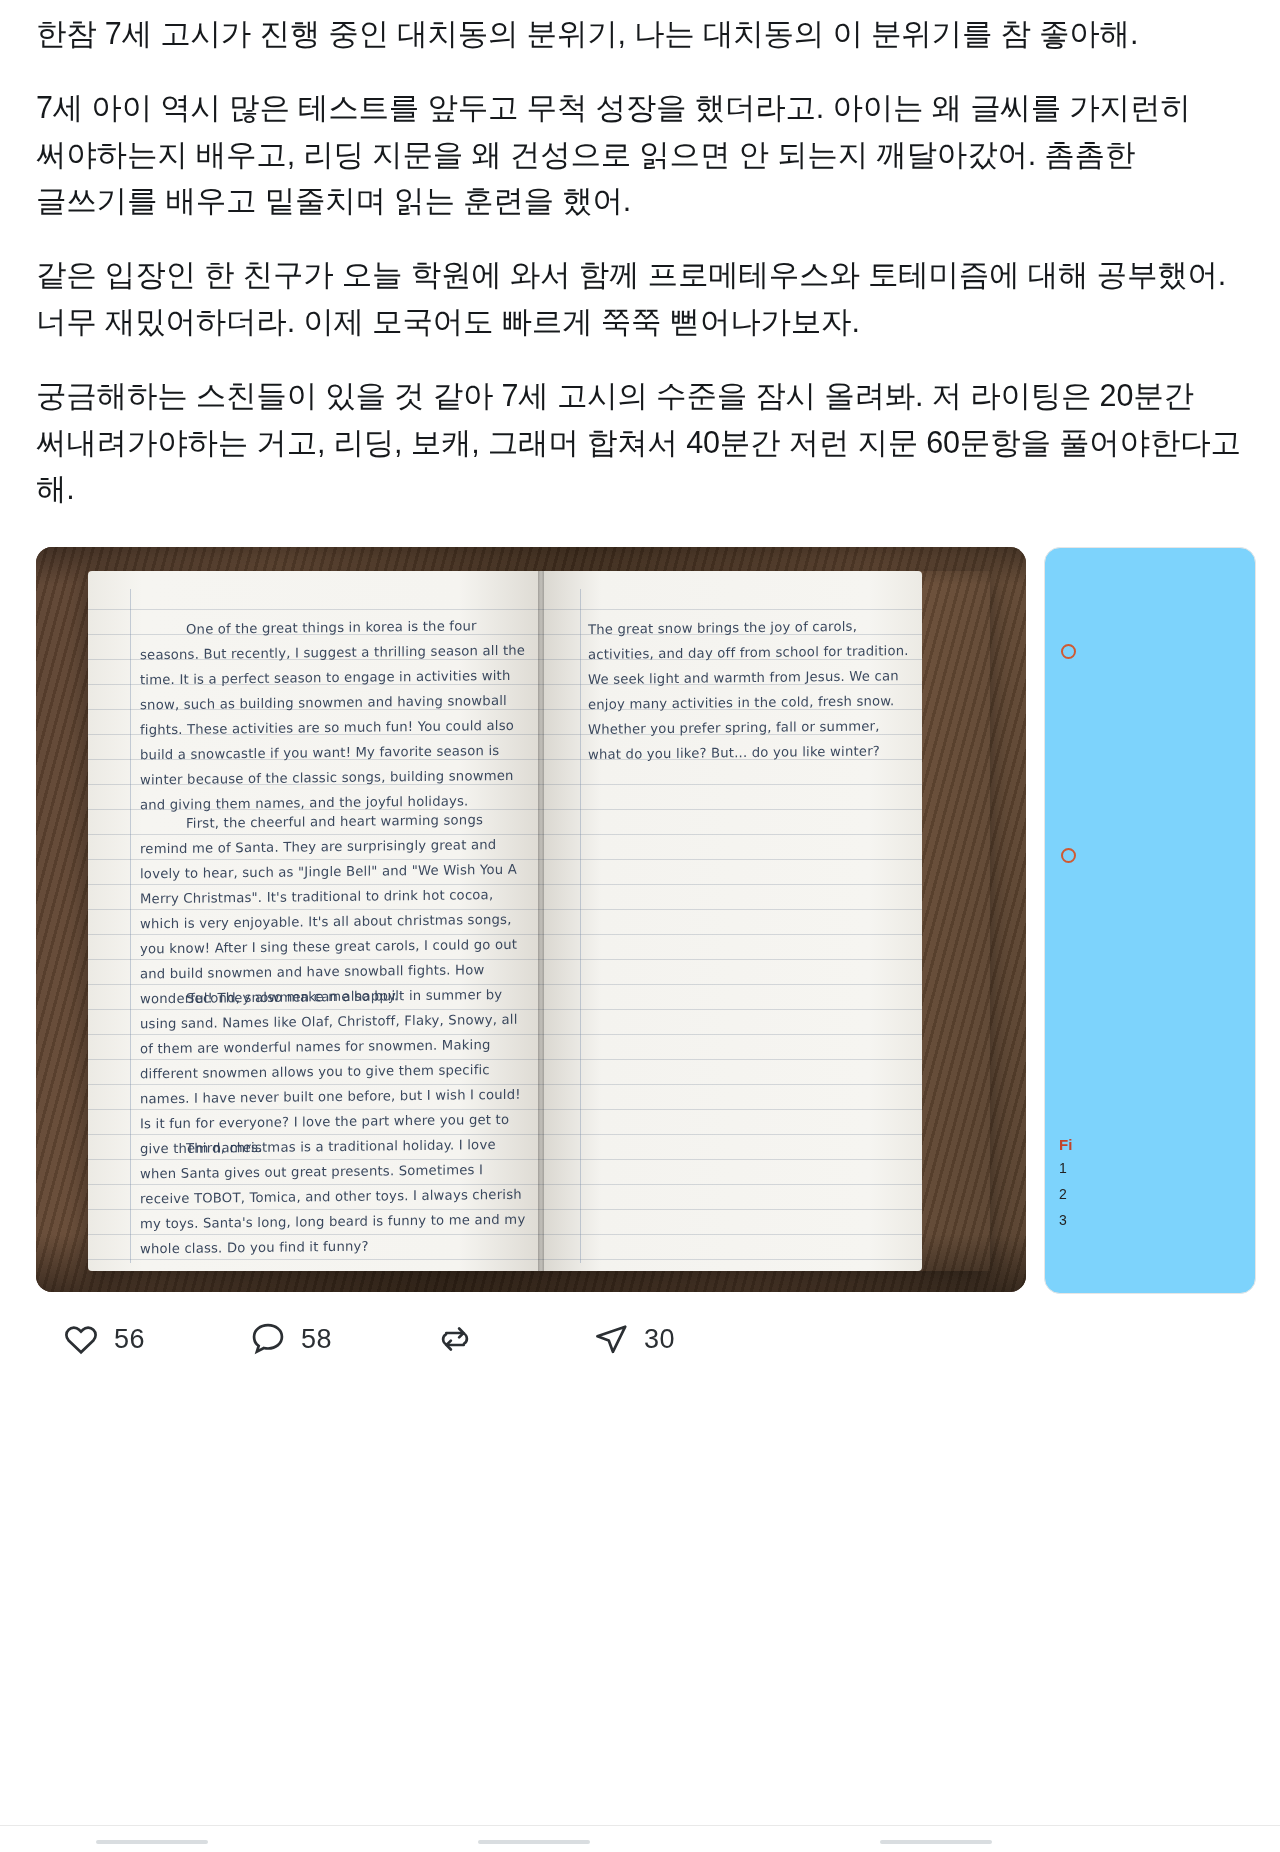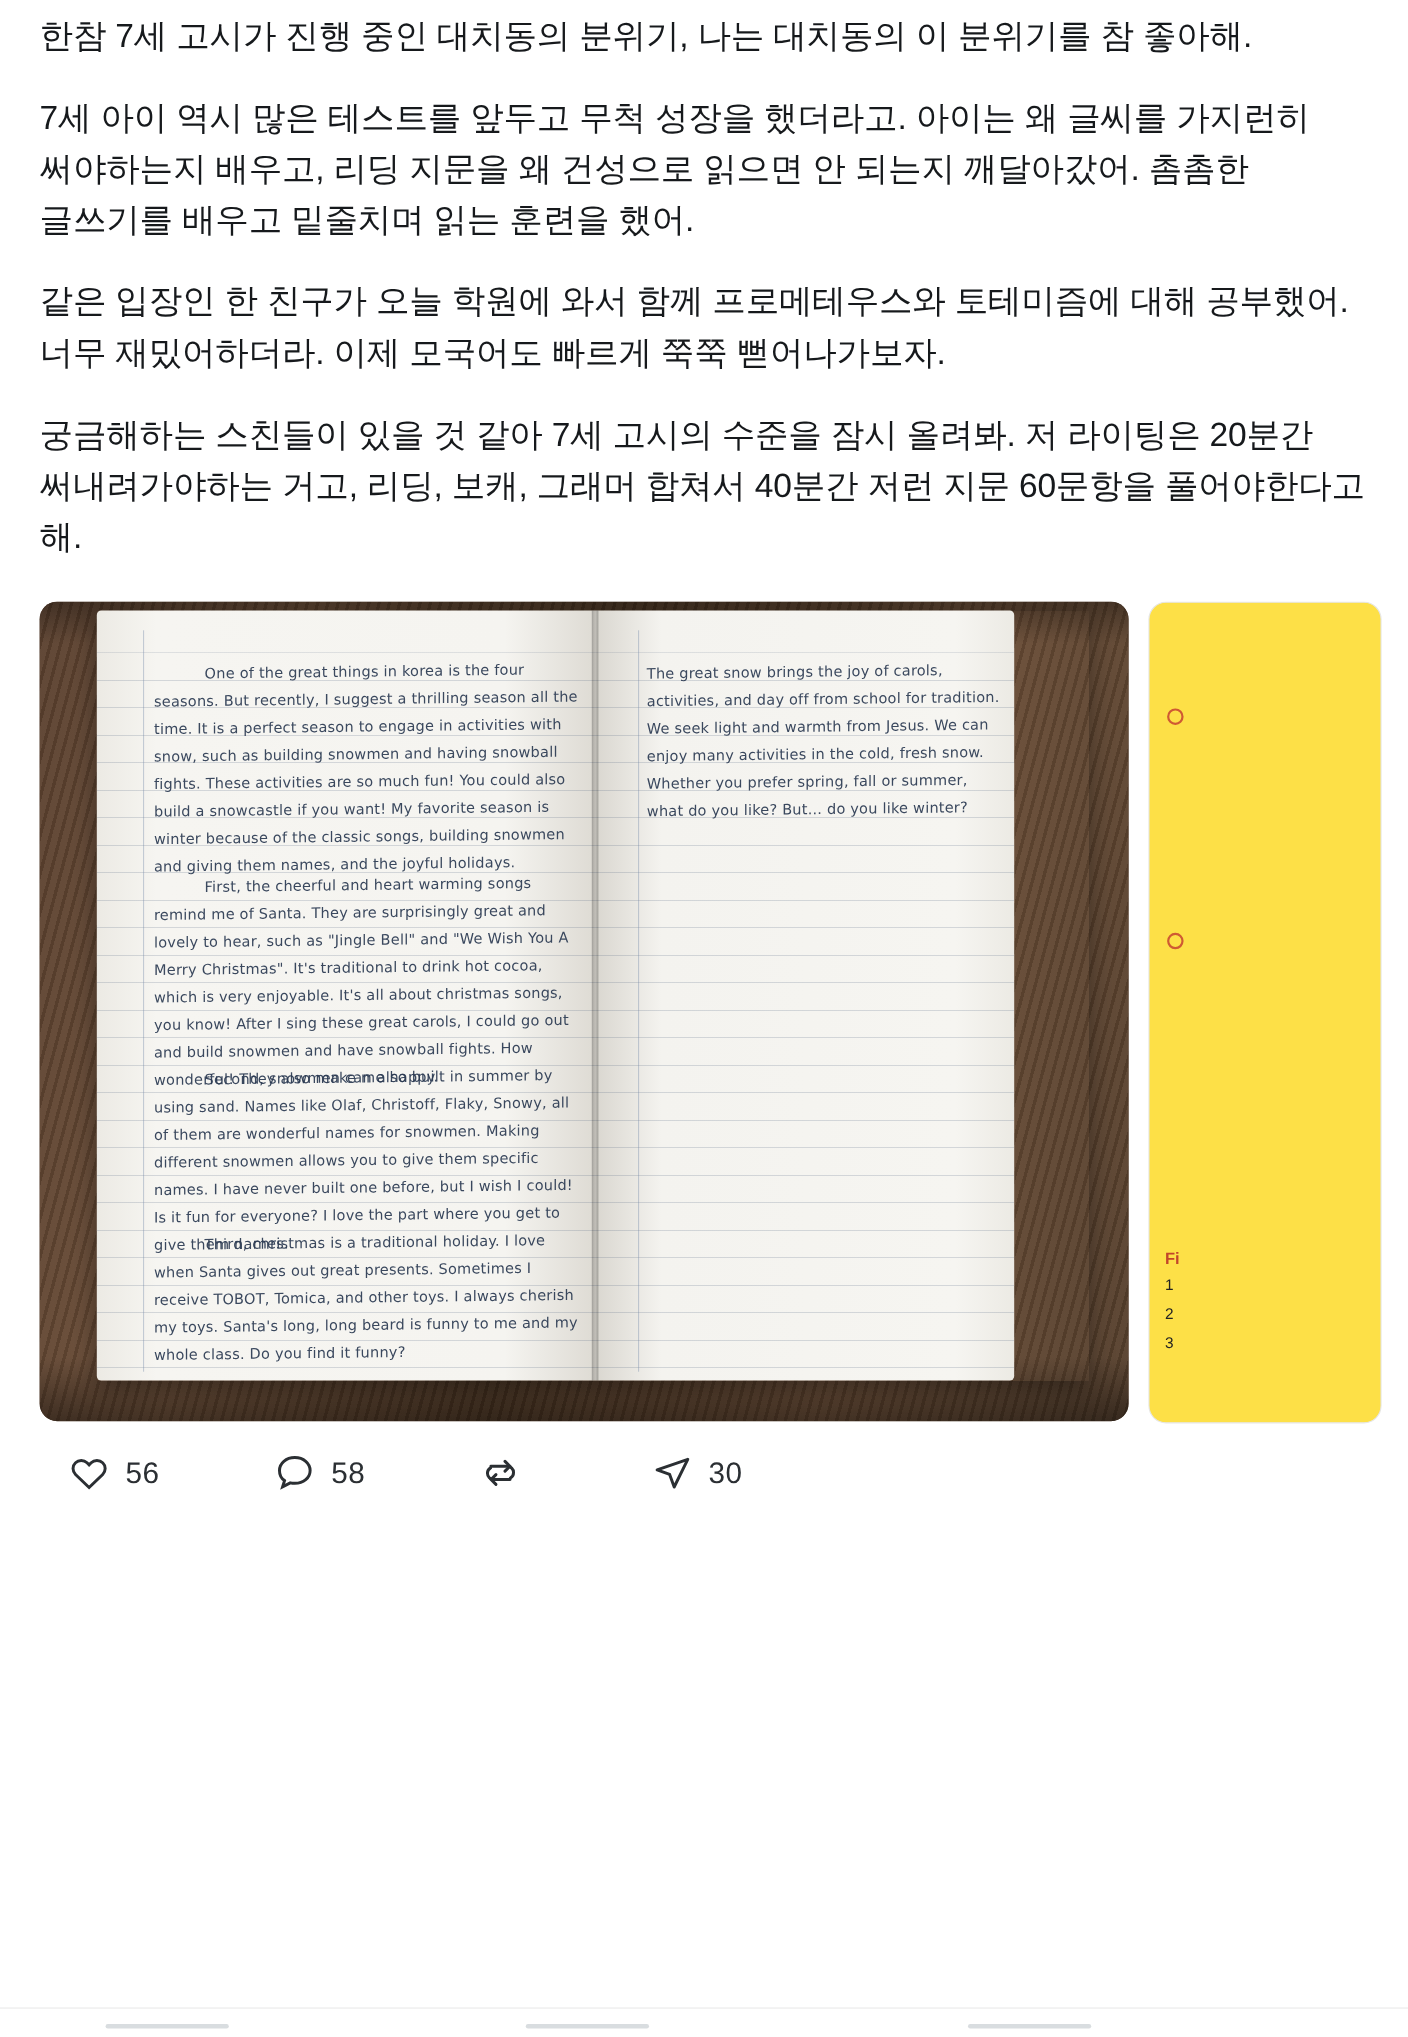--- a/index.html
+++ b/index.html
@@ -68,21 +68,21 @@
     content: "";
     position: absolute;
     left: 0; right: 0; bottom: 0; height: 58px;
     background: linear-gradient(0deg, rgba(0,0,0,0.42), rgba(0,0,0,0));
   }
 
   
   .notebook {
     position: absolute;
     left: 52px;
-    top: 8px;
+    top: 24px;
     width: 902px;
     height: 700px;
     display: flex;
     box-shadow: 0 6px 22px rgba(0,0,0,0.45);
   }
   .page {
     position: relative;
     background: #f3f2ee;
     overflow: hidden;
   }
@@ -138,21 +138,21 @@
     height: 700px;
     background: linear-gradient(90deg, rgba(0,0,0,0.28), rgba(0,0,0,0.10), rgba(0,0,0,0.26));
   }
 
   
   .media-card-next {
     position: relative;
     width: 210px;
     height: 745px;
     border-radius: 16px;
-    background: #fde047;
+    background: #7dd3fc;
     border: 1px solid #e6e6e6;
     overflow: hidden;
     flex: 0 0 auto;
     margin-right: -180px;
   }
   .next-dot {
     position: absolute;
     left: 16px;
     width: 11px; height: 11px;
     border: 2px solid #cf5a33;

